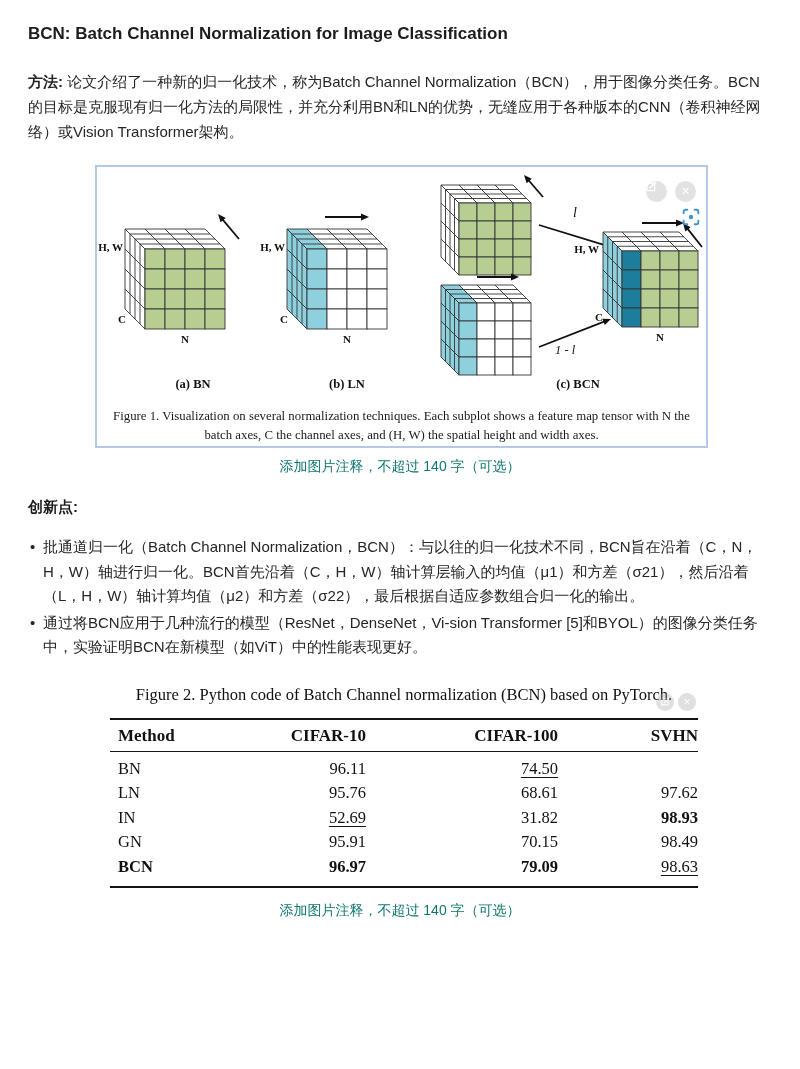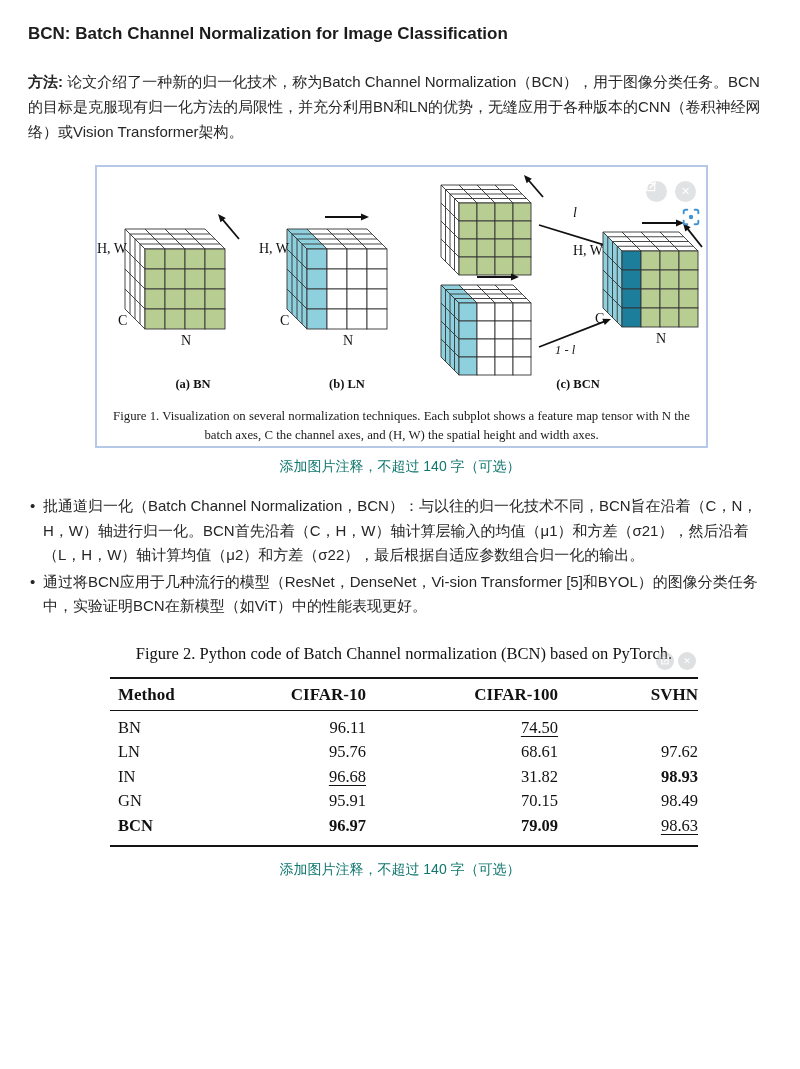--- a/index.html
+++ b/index.html
@@ -4,21 +4,21 @@
 <style>
   html,body{margin:0;padding:0;background:#fff;}
   body{width:800px;height:1069px;overflow:hidden;font-family:"Liberation Sans","DejaVu Sans",sans-serif;color:#262626;}
   .content{padding:0 28px;}
   .title{font-size:17px;font-weight:bold;color:#1c1c1c;padding-top:24px;margin:0;}
   .para{margin:25px 0 0 0;font-size:15px;line-height:25px;}
   .b{font-weight:bold;}
   
   .fig1-wrap{position:relative;margin:21px 0 0 67px;width:609px;height:279px;background:#fff;border:2px solid #b6c8e8;box-sizing:content-box;}
   .fig1-wrap svg{position:absolute;left:0;top:0;}
-  .axl{position:absolute;font-family:"Liberation Serif","DejaVu Serif",serif;font-weight:normal;font-size:14px;color:#111;white-space:nowrap;}
+  .axl{position:absolute;font-family:"Liberation Serif","DejaVu Serif",serif;font-weight:bold;font-size:11px;color:#111;white-space:nowrap;}
   .axl.r{text-align:right;}
   .mixl{position:absolute;font-family:"Liberation Serif","DejaVu Serif",serif;font-style:italic;font-size:14px;color:#111;white-space:nowrap;}
   .subl{position:absolute;top:210px;width:80px;text-align:center;font-family:"Liberation Serif","DejaVu Serif",serif;font-weight:bold;font-size:12.5px;color:#111;}
   .figcap{position:absolute;left:0;right:0;top:240px;text-align:center;font-family:"Liberation Serif","DejaVu Serif",serif;font-size:12.8px;line-height:19px;color:#1a1a1a;padding:0 8px;}
   .imgbtn{position:absolute;top:14px;width:21px;height:21px;border-radius:50%;background:#e1e2e3;color:#fff;display:flex;align-items:center;justify-content:center;font-size:11px;cursor:pointer;}
   .ocrbtn{position:absolute;left:583px;top:39px;width:22px;height:22px;cursor:pointer;}
   
   .ph{margin-top:10px;text-align:center;color:#0f766e;font-size:14px;}
   
   .innov{margin-top:22px;font-weight:bold;font-size:15px;color:#1c1c1c;}
@@ -254,20 +254,21 @@
           <path d="M16 4 h2 a2 2 0 0 1 2 2 v2"></path>
         <path d="M20 16 v2 a2 2 0 0 1-2 2 h-2"></path>
           <path d="M8 20 H6 a2 2 0 0 1-2-2 v-2"></path>
         <circle cx="12" cy="12" r="2.4" fill="#3f93d2" stroke="none"></circle>
       </svg>
     </div>
   </div>
 
   <div class="ph">添加图片注释，不超过 140 字（可选）</div>
 
+  <div class="innov">创新点:</div>
 
   <ul class="bullets" id="bullets">
       <li>批通道归一化（Batch Channel Normalization，BCN）：与以往的归一化技术不同，BCN旨在沿着（C，N，H，W）轴进行归一化。BCN首先沿着（C，H，W）轴计算层输入的均值（μ1）和方差（σ21），然后沿着（L，H，W）轴计算均值（μ2）和方差（σ22），最后根据自适应参数组合归一化的输出。</li>
       <li>通过将BCN应用于几种流行的模型（ResNet，DenseNet，Vi-sion Transformer [5]和BYOL）的图像分类任务中，实验证明BCN在新模型（如ViT）中的性能表现更好。</li>
     </ul>
 
   <div class="fig2">
     <div class="fig2-caption">Figure 2. Python code of Batch Channel normalization (BCN) based on PyTorch.</div>
     <div class="mini" style="left:546px">
       <svg width="9" height="9" viewBox="0 0 12 12">
@@ -293,21 +294,21 @@
             <div class="cell u">74.50</div>
           </div>
           <div class="gr trow">
             <div class="cell m">LN</div>
             <div class="cell">95.76</div>
             <div class="cell">68.61</div>
             <div class="cell">97.62</div>
           </div>
           <div class="gr trow">
             <div class="cell m">IN</div>
-            <div class="cell u">96.68</div>
+            <div class="cell u">52.69</div>
             <div class="cell">31.82</div>
             <div class="cell bold">98.93</div>
           </div>
           <div class="gr trow">
             <div class="cell m">GN</div>
             <div class="cell">95.91</div>
             <div class="cell">70.15</div>
             <div class="cell">98.49</div>
           </div>
           <div class="gr trow">

